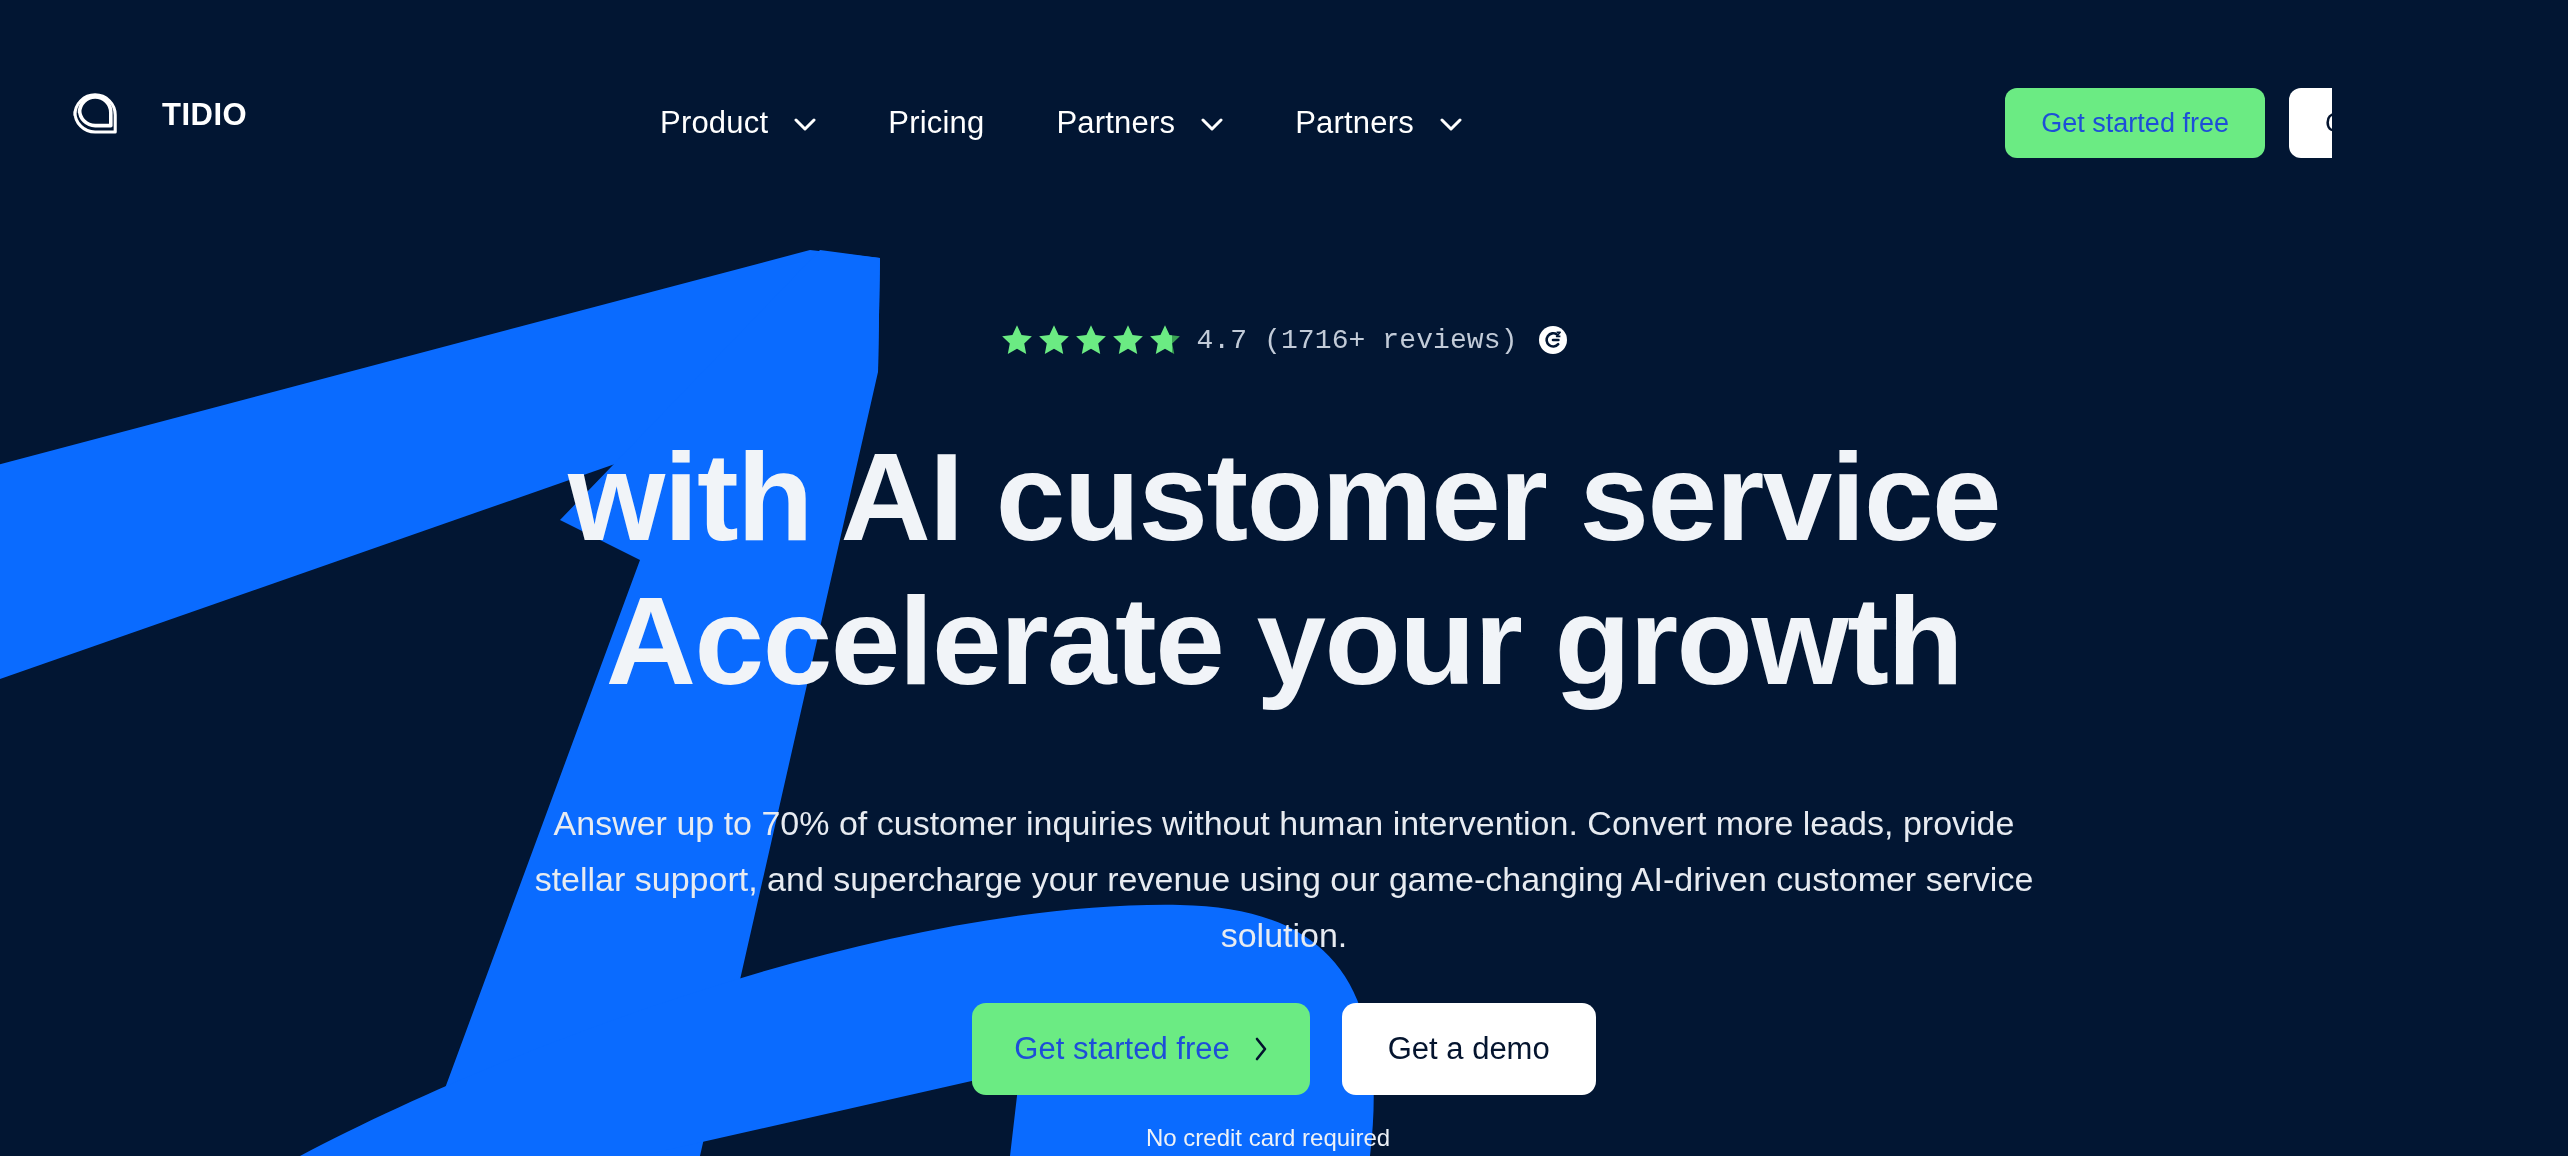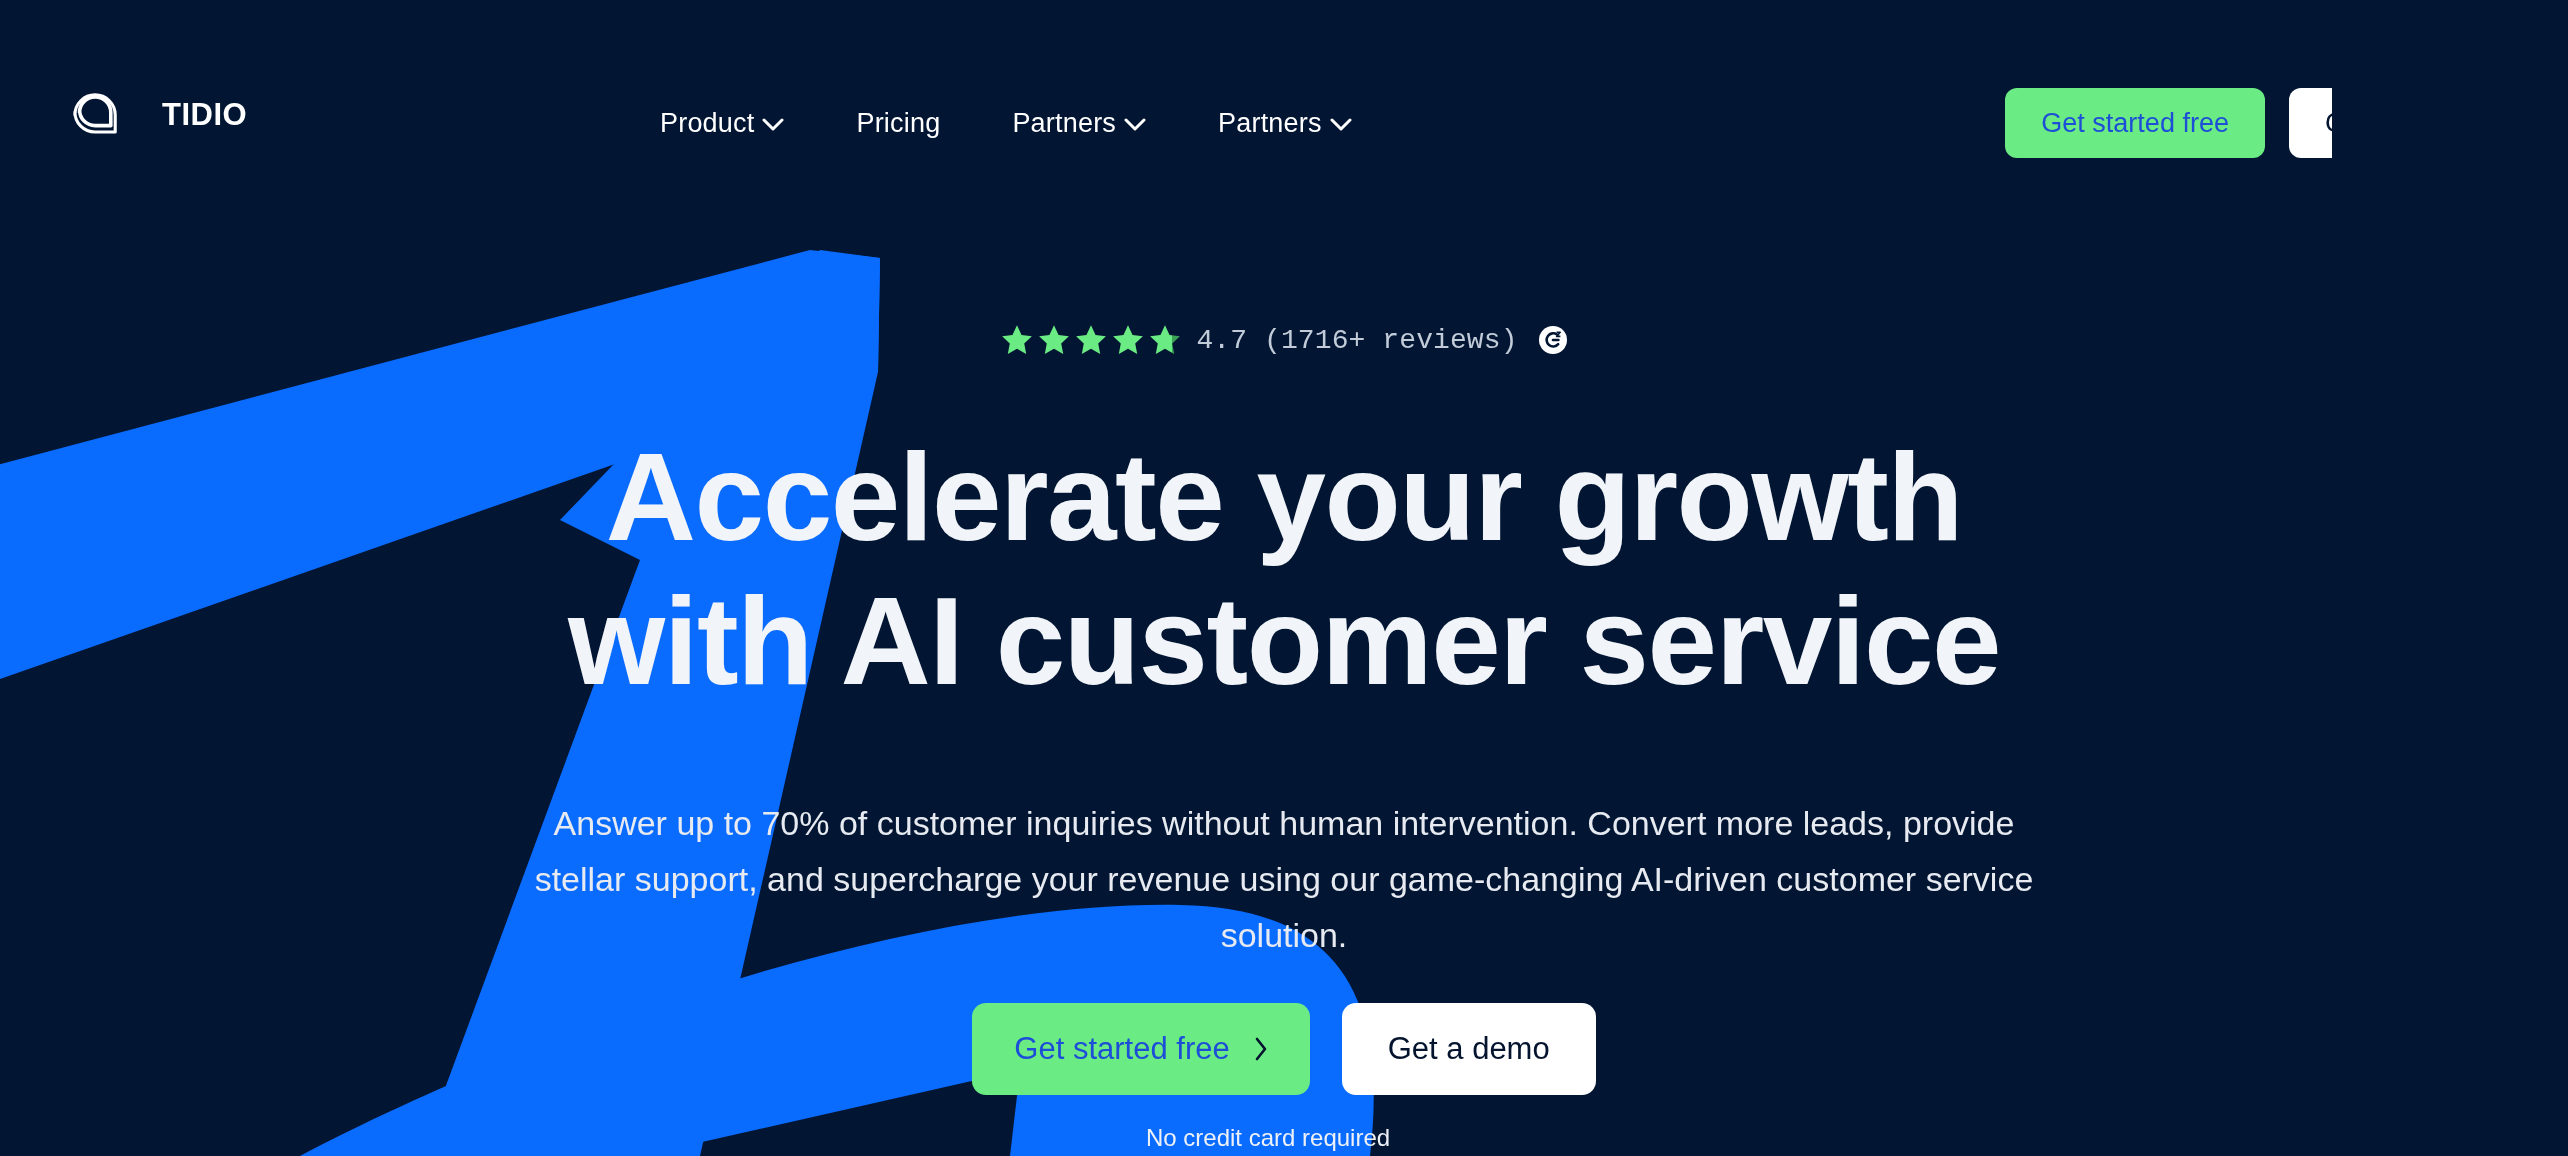--- a/index.html
+++ b/index.html
@@ -86,23 +86,23 @@
     left: 624px;
     top: 0;
     height: 90px;
     display: flex;
     align-items: center;
     gap: 0;
   }
   .nav-item {
     display: flex;
     align-items: center;
-    gap: 8px;
+    gap: 26px;
     color: #ffffff;
-    font-size: 27px;
+    font-size: 31px;
     letter-spacing: .2px;
     cursor: pointer;
     padding: 0 36px;
     white-space: nowrap;
   }
   .nav-chevron { display: block; margin-top: 3px; }
 
   
   #header-actions {
     position: absolute;
@@ -333,22 +333,22 @@
       <span id="rating-text">4.7 (1716+ reviews)</span>
       <svg id="g2-badge" width="30" height="30" viewBox="0 0 30 30" aria-hidden="true">
         <circle cx="15" cy="15" r="14" fill="#ffffff"></circle>
         <path d="M19 9.5 A6.6 6.6 0 1 0 20.2 19.2" stroke="#021633" stroke-width="2.6" fill="none" stroke-linecap="round"></path>
         <path d="M15 15 L20.4 15" stroke="#021633" stroke-width="2.6" fill="none" stroke-linecap="round"></path>
         <path d="M18.6 7.2 h3.6 l-3.6 4.2 h3.8" stroke="#021633" stroke-width="1.6" fill="none" stroke-linejoin="round"></path>
       </svg>
     </div>
 
     <h1 id="hero-title">
+      <span class="hero-title-line">with AI customer service</span>
       <span class="hero-title-line">Accelerate your growth</span>
-      <span class="hero-title-line">with AI customer service</span>
     </h1>
 
     <p id="hero-subtitle">Answer up to 70% of customer inquiries without human intervention. Convert more leads, provide stellar support, and supercharge your revenue using our game-changing AI-driven customer service solution.</p>
 
     <div id="hero-actions">
       <button id="hero-get-started" class="btn btn-primary">
         <span>Get started free</span>
         <svg width="14" height="24" viewBox="0 0 14 24" aria-hidden="true">
           <path d="M3 2 L11 12 L3 22" stroke="#04142e" stroke-width="2.6" fill="none" stroke-linecap="round" stroke-linejoin="round"></path>
         </svg>

